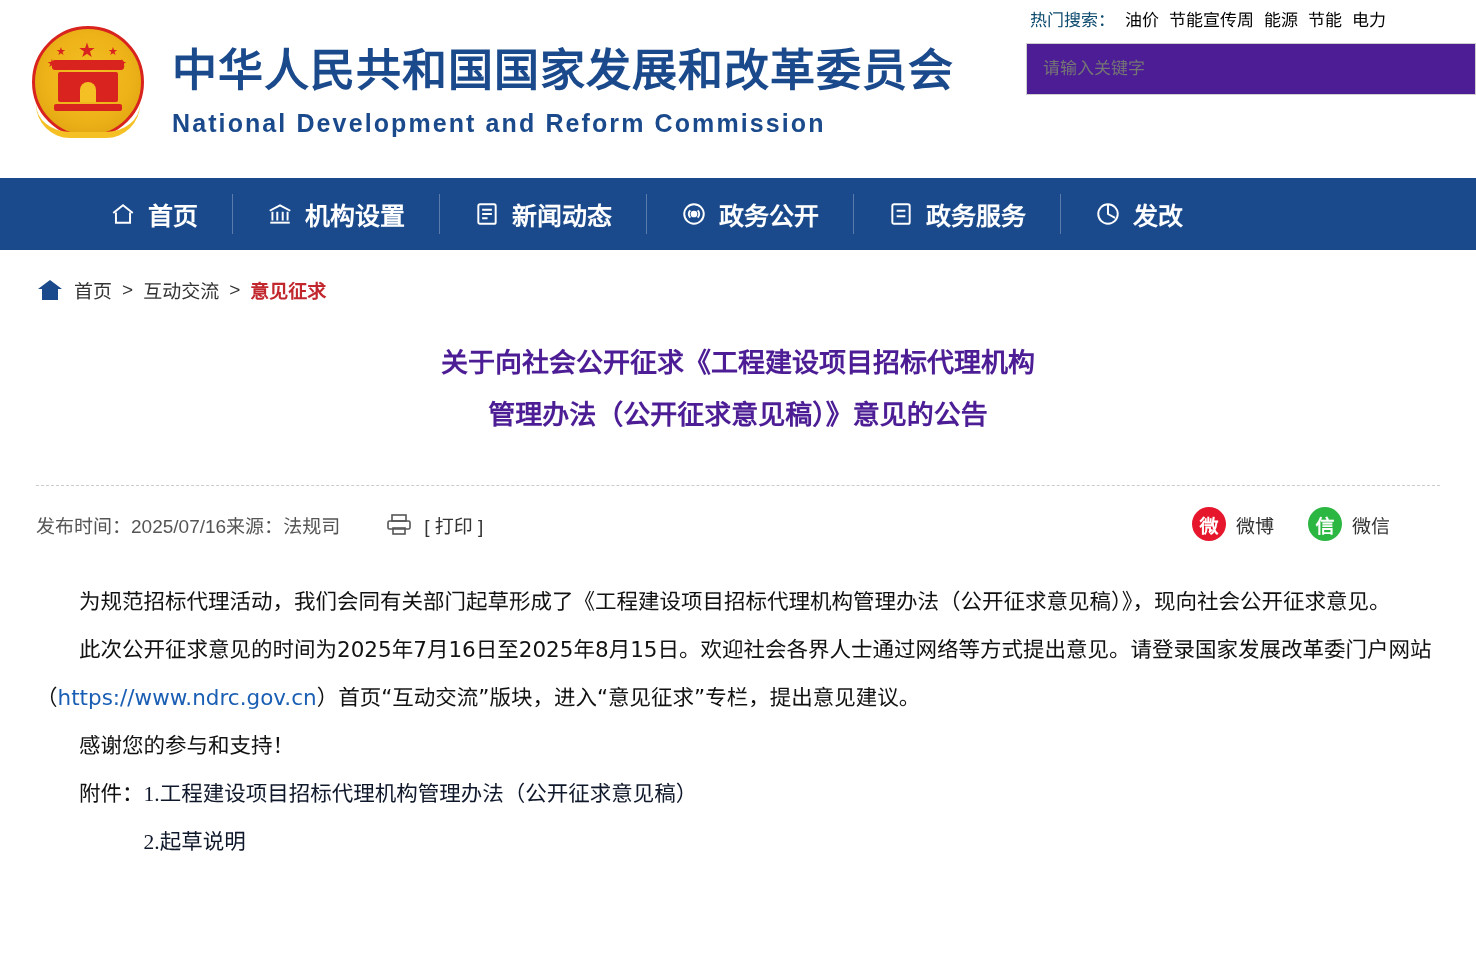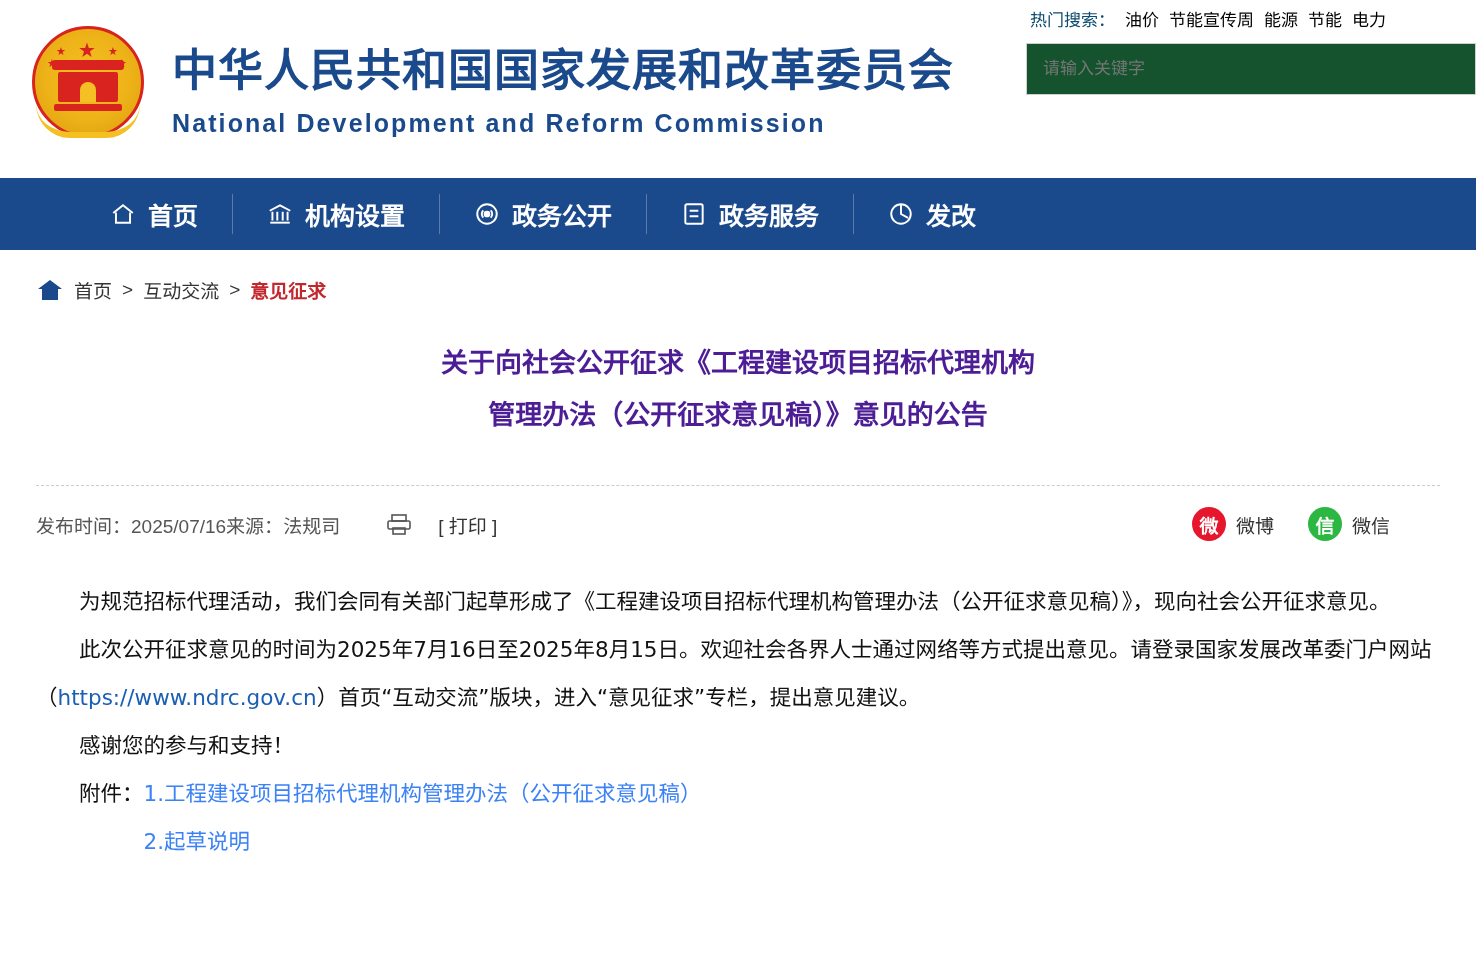--- a/index.html
+++ b/index.html
@@ -121,21 +121,21 @@
     gap: 10px;
     white-space: nowrap;
     padding-left: 4px;
   }
   .hot-label { color: #0c4a6e; }
   .hot-link { color: #000000; text-decoration: none; }
   .search-box {
     margin-top: 12px;
     height: 52px;
     border: 1px solid #cfcfcf;
-    background: #14532d;
+    background: #4c1d95;
     display: flex;
     align-items: center;
   }
   .search-box input {
     flex: 1;
     height: 100%;
     border: none;
     outline: none;
     font-size: 17px;
     color: #9a9a9a;
@@ -203,21 +203,21 @@
     height: 76px;
     font-size: 19px;
     color: #555;
     position: relative;
   }
   .meta .m-time { }
   .meta .m-src { margin-right: 46px; }
   .meta .print {
     display: flex;
     align-items: center;
-    gap: 26px;
+    gap: 12px;
     color: #333;
     cursor: pointer;
   }
   .print-ico { width: 26px; height: 22px; }
   .share {
     position: absolute;
     right: 50px;
     display: flex;
     align-items: center;
     gap: 34px;
@@ -234,21 +234,21 @@
   .body-text {
     font-size: 21.5px;
     line-height: 48px;
     color: #111;
     font-family: "DejaVu Sans", "Liberation Sans", sans-serif;
     padding-top: 16px;
   }
   .body-text p { text-indent: 2em; }
   .body-text a.inline-link { color: #1a5fb4; text-decoration: none; }
   .attach-line { text-indent: 2em; }
-  .attach-link { color: #3b82f6; text-decoration: none; }
+  .attach-link { color: #0f172a; text-decoration: none; font-family: Liberation Serif, serif; }
   .attach-sub { text-indent: 5em; }
 </style>
 </head>
 <body>
 
 <div class="header">
   <div class="logo-block">
     <div class="emblem">
       <div class="ring"></div>
       <div class="star-big">★</div>
@@ -298,20 +298,29 @@
           <path d="M2.5 9L12 4l9.5 5"></path>
           <path d="M5 10v8M9.5 10v8M14.5 10v8M19 10v8"></path>
           <path d="M3 20h18"></path>
         </svg>
     </span>
     <span>机构设置</span>
   </div>
   <div class="nav-item">
     <span class="nav-ico">
       <svg viewBox="0 0 24 24" fill="none" stroke="#ffffff" stroke-width="1.8">
+          <rect x="4" y="3" width="16" height="18" rx="1.5"></rect>
+          <path d="M7.5 8h9M7.5 12h9M7.5 16h5"></path>
+        </svg>
+    </span>
+    <span>新闻动态</span>
+  </div>
+  <div class="nav-item">
+    <span class="nav-ico">
+      <svg viewBox="0 0 24 24" fill="none" stroke="#ffffff" stroke-width="1.8">
           <circle cx="12" cy="12" r="9"></circle>
           <circle cx="12" cy="12" r="2.2" fill="#ffffff"></circle>
           <path d="M8.6 15.4a4.8 4.8 0 0 1 0-6.8"></path>
           <path d="M15.4 8.6a4.8 4.8 0 0 1 0 6.8"></path>
         </svg>
     </span>
     <span>政务公开</span>
   </div>
   <div class="nav-item">
     <span class="nav-ico">

